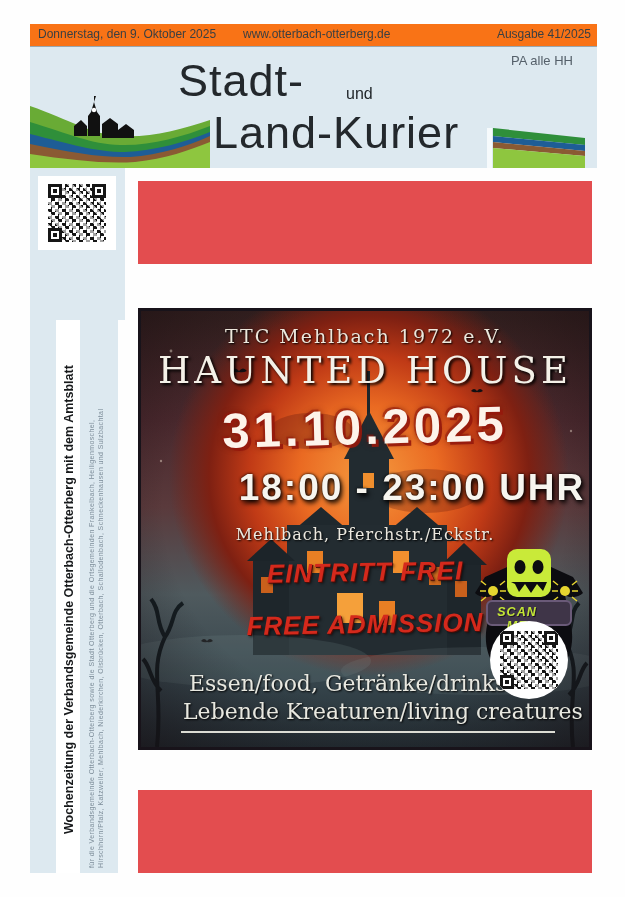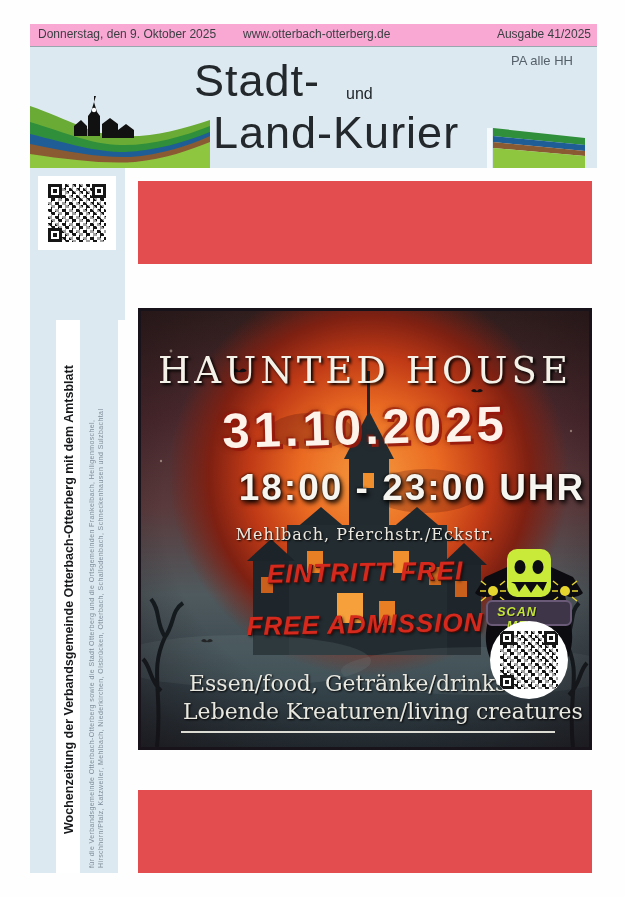--- a/index.html
+++ b/index.html
@@ -1,30 +1,30 @@
 <!DOCTYPE html>
 <html><head>
 <meta charset="utf-8">
 <style>
   html,body{margin:0;padding:0;background:#ffffff;}
   .page{position:relative;width:625px;height:897px;background:#fefefe;overflow:hidden;
         font-family:"Liberation Sans",sans-serif;}
 
   
   .header-bar{position:absolute;left:30px;top:24px;width:567px;height:22px;
-    background:#f9a8d4;border-bottom:1px solid #9aa6ad;}
+    background:#f97316;border-bottom:1px solid #9aa6ad;}
   .header-bar span{position:absolute;top:3px;font-size:12px;color:#3a3f42;white-space:nowrap;}
   .h-date{left:8px;}
   .h-site{left:213px;}
   .h-issue{right:6px;}
 
   
   .logo-band{position:absolute;left:30px;top:47px;width:567px;height:121px;background:#dde9f0;}
   .pa-note{position:absolute;right:24px;top:6px;font-size:13px;color:#55606a;margin-left:30px;}
-  .t-stadt{position:absolute;left:164px;top:8px;font-size:45px;color:#23282c;letter-spacing:1px;}
+  .t-stadt{position:absolute;left:148px;top:8px;font-size:45px;color:#23282c;letter-spacing:1px;}
   .t-und{position:absolute;left:316px;top:38px;font-size:16px;color:#23282c;}
   .t-land{position:absolute;left:183px;top:60px;font-size:45px;color:#23282c;letter-spacing:1px;}
   .village-svg{position:absolute;left:0;top:43px;width:180px;height:78px;}
   .gap-line{position:absolute;left:457px;top:81px;width:5px;height:40px;background:#f6fafc;}
   .stripes-svg{position:absolute;left:463px;top:81px;width:92px;height:40px;}
 
   
   .qr-block{position:absolute;left:30px;top:168px;width:95px;height:152px;background:#dde9f0;}
   .qr-box{position:absolute;left:8px;top:8px;width:78px;height:74px;background:#ffffff;}
   .strip-a{position:absolute;left:30px;top:320px;width:26px;height:553px;background:#dde9f0;}
@@ -208,20 +208,21 @@
       <rect x="314" y="270" width="12" height="16" fill="#c9601c"></rect>
 
       <ellipse cx="100" cy="350" rx="130" ry="26" fill="#7a8e90" opacity="0.18"></ellipse>
       <ellipse cx="340" cy="360" rx="140" ry="24" fill="#7a8e90" opacity="0.16"></ellipse>
 
       <path d="M16,436 C22,380 8,360 24,326 M24,326 C14,310 20,300 10,288 M24,326 C34,312 30,300 42,292 M20,380 C8,368 10,356 2,348" stroke="#141c20" stroke-width="4" fill="none"></path>
       <path d="M432,436 C426,384 442,362 424,330 M424,330 C434,314 428,302 438,292 M424,330 C412,316 416,304 404,296 M428,384 C440,372 438,360 446,352" stroke="#141c20" stroke-width="4" fill="none"></path>
       <rect x="0" y="0" width="448" height="436" fill="url(#vig)"></rect>
     </svg>
 
+    <div class="txt p-club">TTC Mehlbach 1972 e.V.</div>
     <div class="txt p-title">HAUNTED HOUSE</div>
     <div class="txt p-date">31.10.2025</div>
     <div class="txt p-time">18:00 - 23:00 UHR</div>
     <div class="txt p-loc">Mehlbach, Pferchstr./Eckstr.</div>
     <div class="txt p-free p-free1">EINTRITT FREI</div>
     <div class="txt p-free p-free2">FREE ADMISSION</div>
     <div class="p-food">Essen/food, Getränke/drinks</div>
     <div class="p-creat">Lebende Kreaturen/living creatures</div>
     <div class="p-underline"></div>
 

